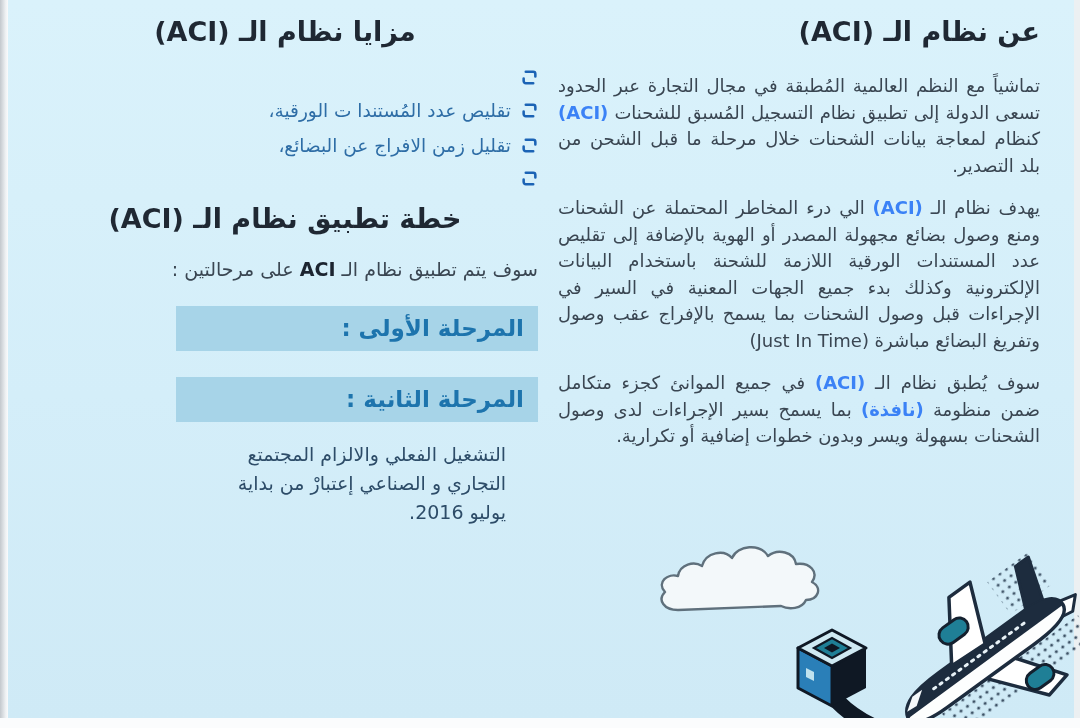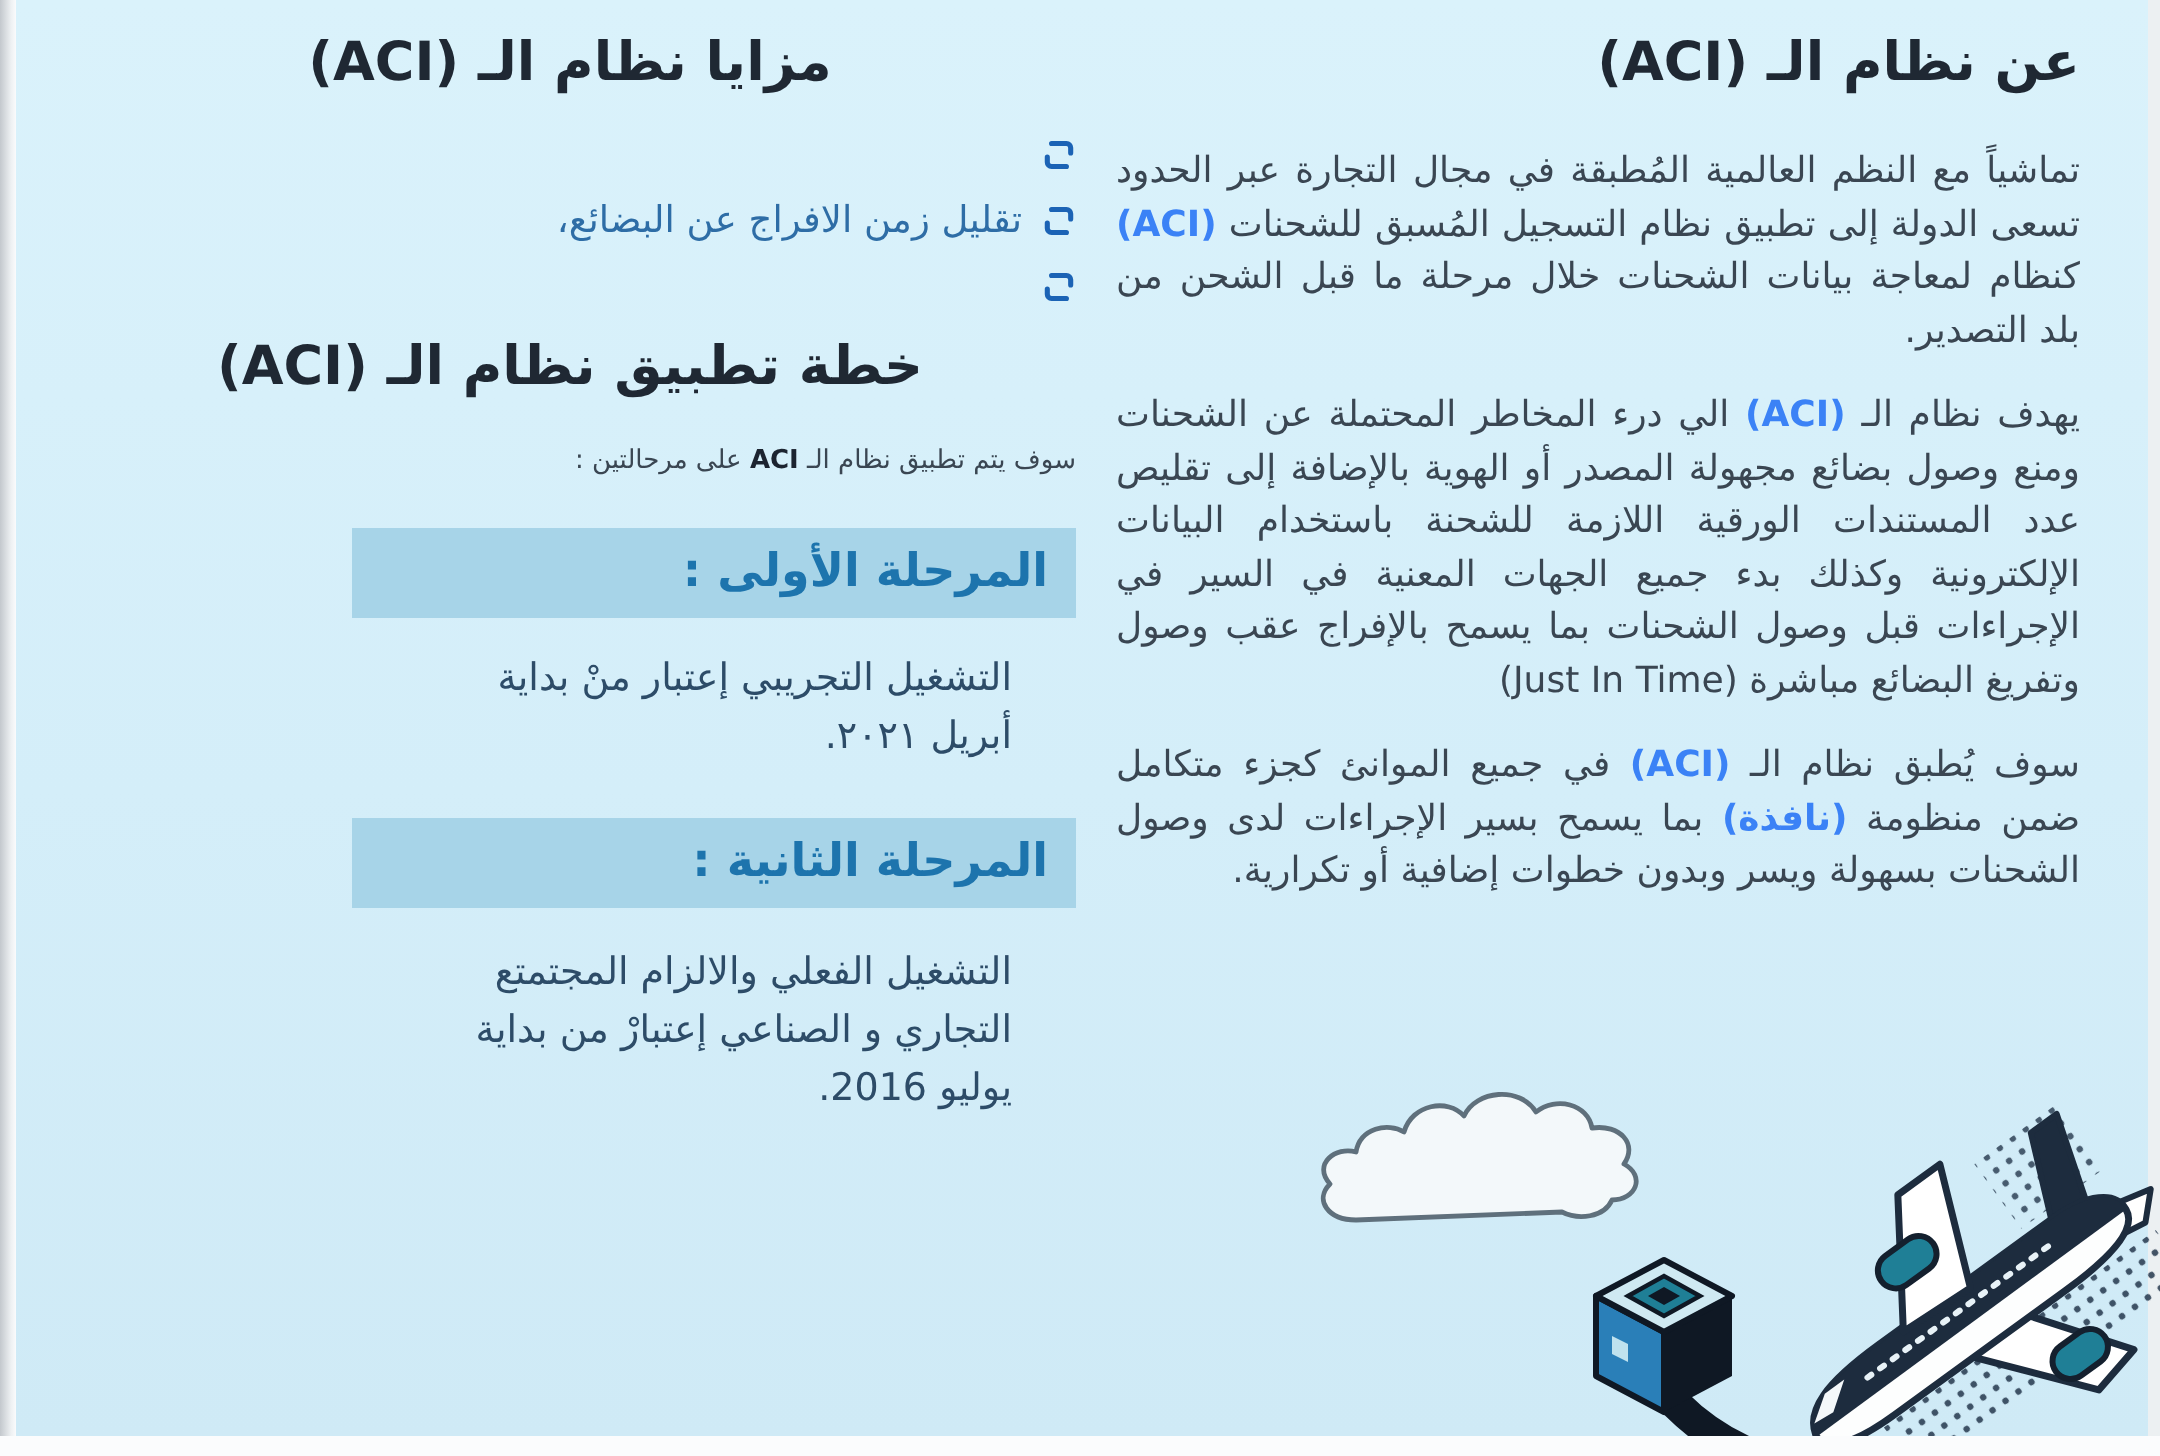--- a/index.html
+++ b/index.html
@@ -26,21 +26,21 @@
   .para .b{font-weight:bold;color:#3b82f6;}
 
   
   .col-plan{position:absolute;top:0;left:32px;width:506px;direction:rtl;text-align:right;}
   .col-plan .h-title{margin-top:16px;text-align:center;}
   .bullets{margin-top:22px;}
   .bullet{display:flex;align-items:center;gap:10px;margin-bottom:14px;
           font-size:18.5px;color:#2e6da6;}
   .bullet .ic{flex:0 0 auto;width:17px;height:17px;display:inline-block;}
   .plan-title{margin-top:30px;}
-  .p-intro{margin-top:24px;font-size:13px;color:#3a4652;}
+  .p-intro{margin-top:24px;font-size:19px;color:#3a4652;}
   .p-intro .b{font-weight:bold;color:#1c2430;}
   .banner{margin-top:26px;width:362px;height:45px;background:#a7d4e8;
           color:#1d74ad;font-size:23px;font-weight:bold;line-height:45px;
           padding-right:14px;box-sizing:border-box;}
   .phase{margin-top:16px;margin-left:auto;margin-right:32px;width:282px;
          font-size:19px;line-height:29px;color:#2d4c68;}
   .phase.second{width:302px;margin-top:18px;}
 
   
   .illu{position:absolute;left:620px;top:538px;width:460px;height:180px;}
@@ -71,39 +71,47 @@
         </svg>
       </span>
     </div>
     <div class="bullet">
       <span class="ic">
         <svg viewBox="0 0 16 16" width="17" height="17" fill="none" stroke="#1b63b5" stroke-width="2.4" stroke-linecap="round">
           <path d="M4.5 2.6 H11.5 A2 2 0 0 1 13.5 4.6 V7"></path>
           <path d="M11.5 13.4 H4.5 A2 2 0 0 1 2.5 11.4 V9"></path>
         </svg>
       </span>
+      <span>تقليص عدد المُستندا ت الورقية،</span>
+    </div>
+    <div class="bullet">
+      <span class="ic">
+        <svg viewBox="0 0 16 16" width="17" height="17" fill="none" stroke="#1b63b5" stroke-width="2.4" stroke-linecap="round">
+          <path d="M4.5 2.6 H11.5 A2 2 0 0 1 13.5 4.6 V7"></path>
+          <path d="M11.5 13.4 H4.5 A2 2 0 0 1 2.5 11.4 V9"></path>
+        </svg>
+      </span>
       <span>تقليل زمن الافراج عن البضائع،</span>
     </div>
     <div class="bullet">
       <span class="ic">
         <svg viewBox="0 0 16 16" width="17" height="17" fill="none" stroke="#1b63b5" stroke-width="2.4" stroke-linecap="round">
           <path d="M4.5 2.6 H11.5 A2 2 0 0 1 13.5 4.6 V7"></path>
           <path d="M11.5 13.4 H4.5 A2 2 0 0 1 2.5 11.4 V9"></path>
         </svg>
       </span>
     </div>
   </div>
 
   <h1 class="h-title plan-title">خطة تطبيق نظام الـ (ACI)</h1>
   <p class="p-intro"><span>سوف يتم تطبيق نظام الـ </span><span class="b">ACI</span><span> على مرحالتين :</span></p>
 
   <div class="banner">
     <span>المرحلة الأولى :</span>
   </div>
-  <p class="phase">التشغيل التجريبي إعتبار منْ بداية أبريل ٢٠٢١.</p>
 
   <div class="banner">
     <span>المرحلة الثانية :</span>
   </div>
   <p class="phase second">التشغيل الفعلي والالزام المجتمتع التجاري و الصناعي إعتبارْ من بداية يوليو 2016.</p>
 </section>
 
 <svg class="illu" viewBox="0 0 460 180">
   <defs>
     <pattern id="dots" width="8" height="8" patternUnits="userSpaceOnUse">

